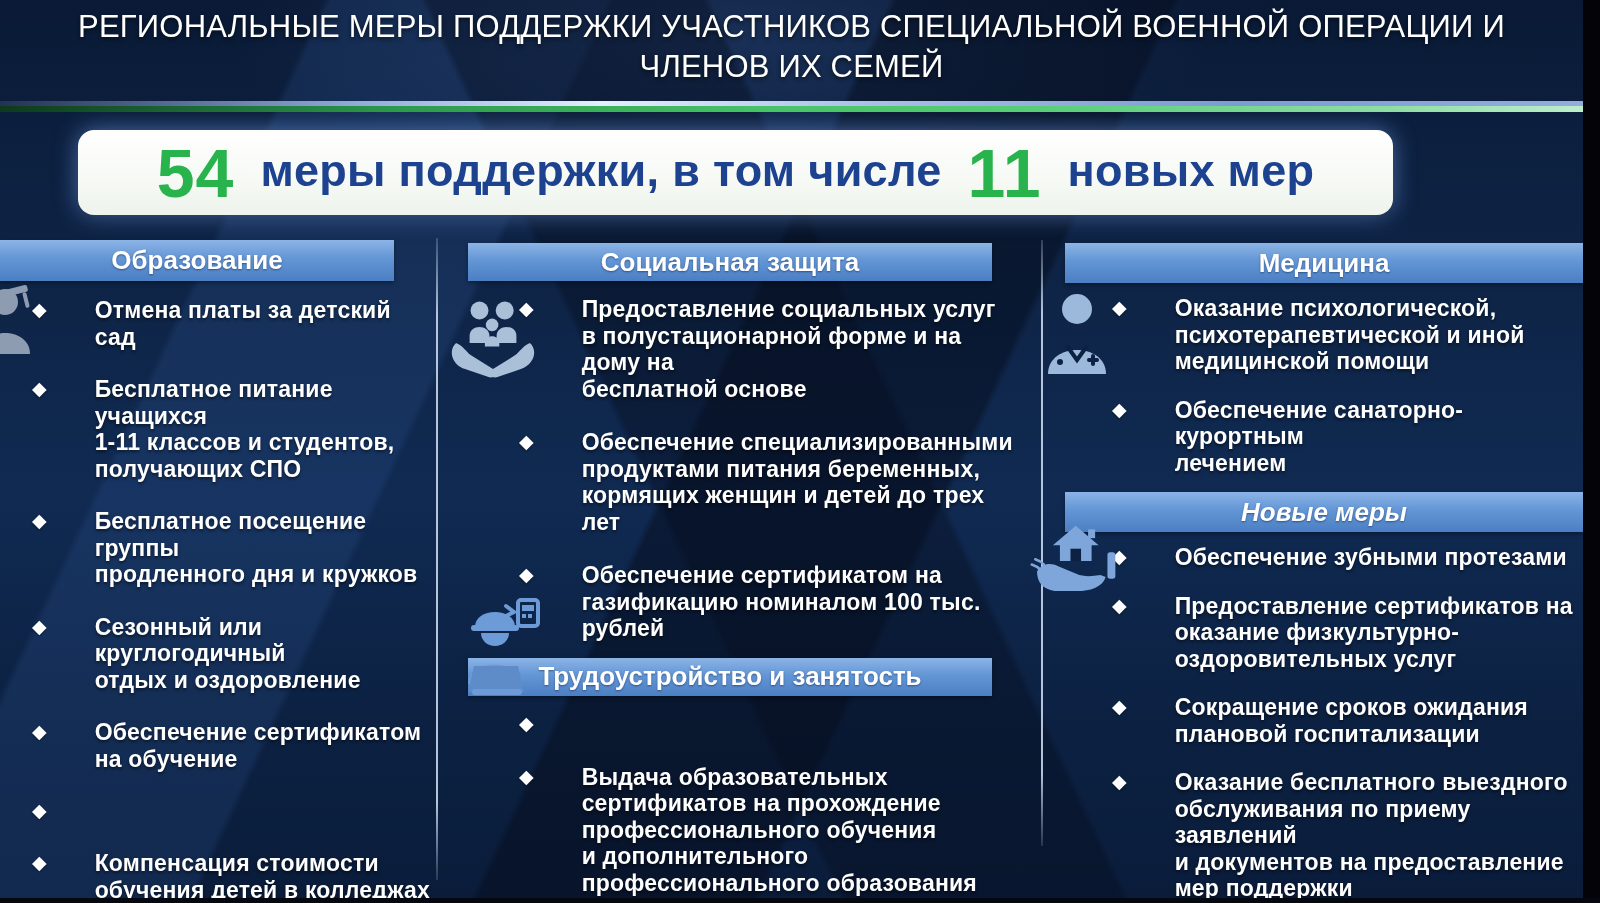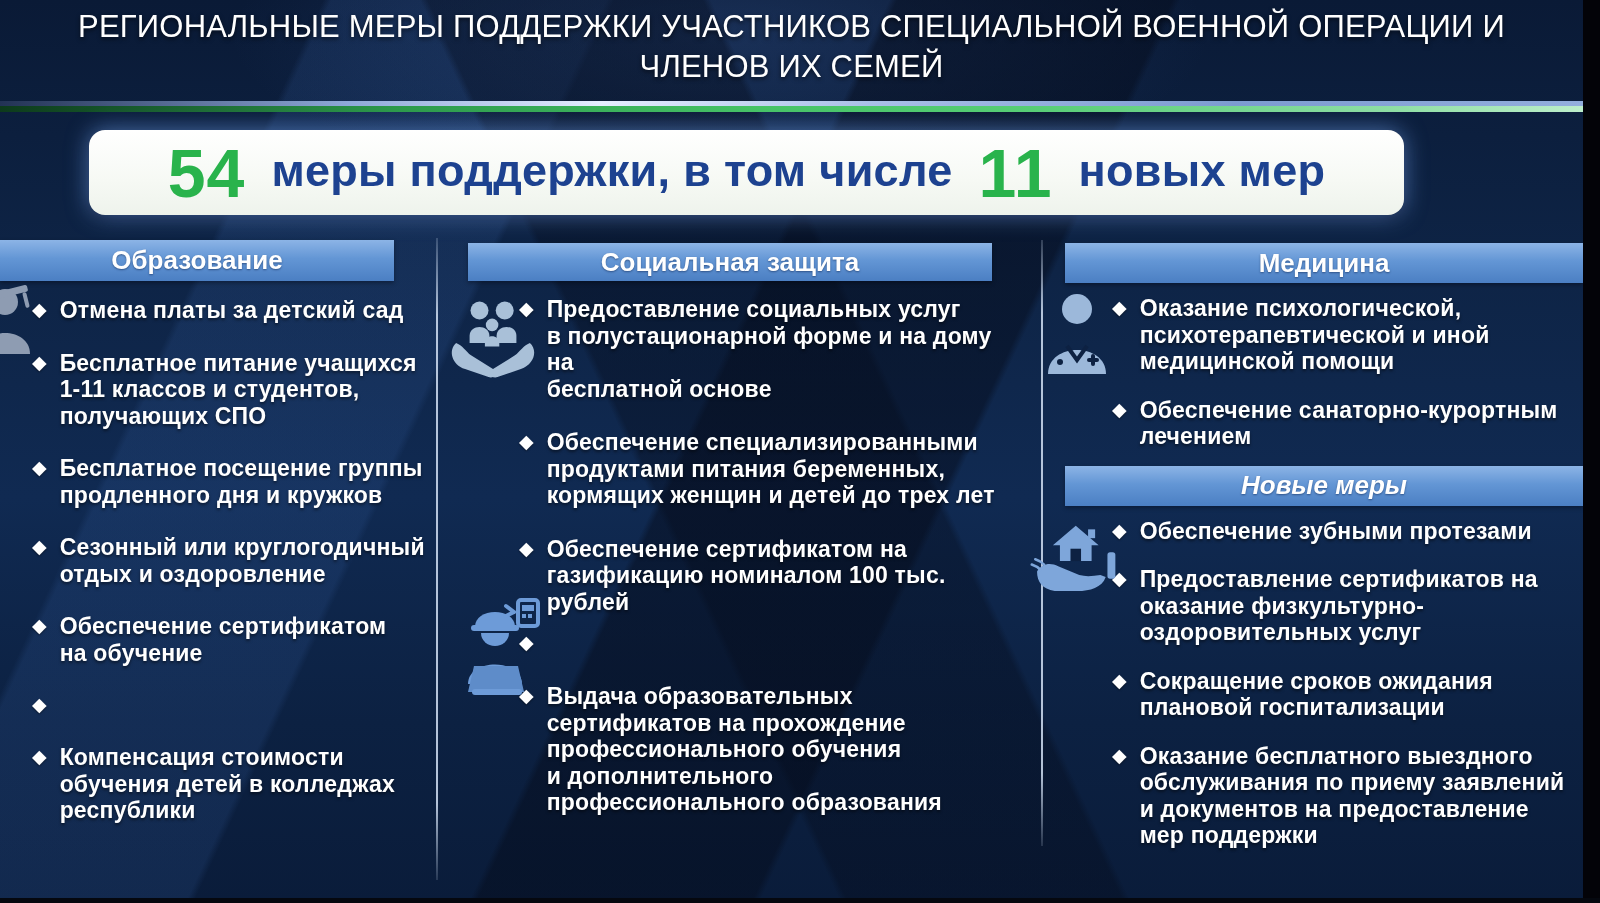--- a/index.html
+++ b/index.html
@@ -23,21 +23,21 @@
     position:absolute;top:7px;left:0;width:1583px;text-align:center;
     color:#ffffff;font-weight:400;font-size:31px;line-height:40px;
     white-space:pre-line;text-shadow:0 2px 4px rgba(0,0,0,0.6);
     letter-spacing:0.2px;
   }
   .divider{position:absolute;top:101px;left:0;width:1583px;height:13px;}
   .divider .blue-line{height:5px;background:linear-gradient(90deg,#223254 0%,#8fa9d8 22%,#e6eeff 38%,#aac0e8 55%,#7d9cd0 78%,#93aedd 100%);}
   .divider .green-line{height:6px;background:linear-gradient(90deg,#0d3a1c 0%,#2c9a49 25%,#46c465 48%,#57cf74 65%,#8fdfa4 88%,#bdeecb 100%);}
 
   .banner{
-    position:absolute;left:89px;top:130px;width:1315px;height:85px;
+    position:absolute;left:78px;top:130px;width:1315px;height:85px;
     background:linear-gradient(180deg,#ffffff 0%,#f6f9f4 60%,#eef3ec 100%);
     border-radius:16px;box-shadow:0 0 22px rgba(110,160,235,0.65), 0 4px 10px rgba(0,0,20,0.5);
     display:flex;align-items:center;justify-content:center;gap:26px;
   }
   .banner .big-num{font-weight:700;font-size:68px;line-height:68px;color:#29b34c;letter-spacing:1px;}
   .banner .banner-text{font-weight:700;font-size:45px;color:#1d4290;letter-spacing:0.3px;padding-bottom:4px;}
 
   .col-sep{position:absolute;width:2px;background:linear-gradient(180deg,rgba(210,224,244,0.2),rgba(210,224,244,0.85) 12%,rgba(210,224,244,0.85) 88%,rgba(210,224,244,0.15));}
   #sep1{left:436px;top:238px;height:642px;}
   #sep2{left:1041px;top:240px;height:606px;}
@@ -61,21 +61,21 @@
   #col-education .items{margin-top:16px;padding-left:32px;gap:26px;}
   #col-middle .items{margin-top:15px;padding-left:64px;gap:27px;}
   #col-right .items{margin-top:12px;padding-left:70px;gap:22px;}
   #col-middle .bar.second{margin-top:16px;}
   #col-right .bar.second{margin-top:16px;font-style:italic;}
 
   .item{display:flex;align-items:flex-start;gap:13px;}
   .diamond{color:#ffffff;font-size:19px;line-height:26px;flex:0 0 auto;text-shadow:0 1px 2px rgba(0,0,0,0.5);}
   .item-text{
     color:#ffffff;font-weight:700;font-size:23px;line-height:26.5px;
-    white-space:pre-line;text-shadow:0 2px 3px rgba(0,0,0,0.5);letter-spacing:0.2px;
+    white-space:pre-line;text-shadow:0 2px 3px rgba(0,0,0,0.5);letter-spacing:0.2px;margin-left:35px;
   }
   .icon{position:absolute;pointer-events:none;}
 </style>
 </head>
 <body>
 
 <div class="stage">
   <div class="bg-pattern"></div>
 
   <div class="page-title">РЕГИОНАЛЬНЫЕ МЕРЫ ПОДДЕРЖКИ УЧАСТНИКОВ СПЕЦИАЛЬНОЙ ВОЕННОЙ ОПЕРАЦИИ И
@@ -150,20 +150,21 @@
           <span class="item-text">Обеспечение специализированными
 продуктами питания беременных,
 кормящих женщин и детей до трех лет</span>
         </div>
       <div class="item">
           <span class="diamond">◆</span>
           <span class="item-text">Обеспечение сертификатом на
 газификацию номиналом 100 тыс. рублей</span>
         </div>
     </div>
+    <div class="bar second">Трудоустройство и занятость</div>
     <div class="items">
       <div class="item">
           <span class="diamond">◆</span>
         </div>
       <div class="item">
           <span class="diamond">◆</span>
           <span class="item-text">Выдача образовательных
 сертификатов  на прохождение
 профессионального обучения
 и дополнительного

